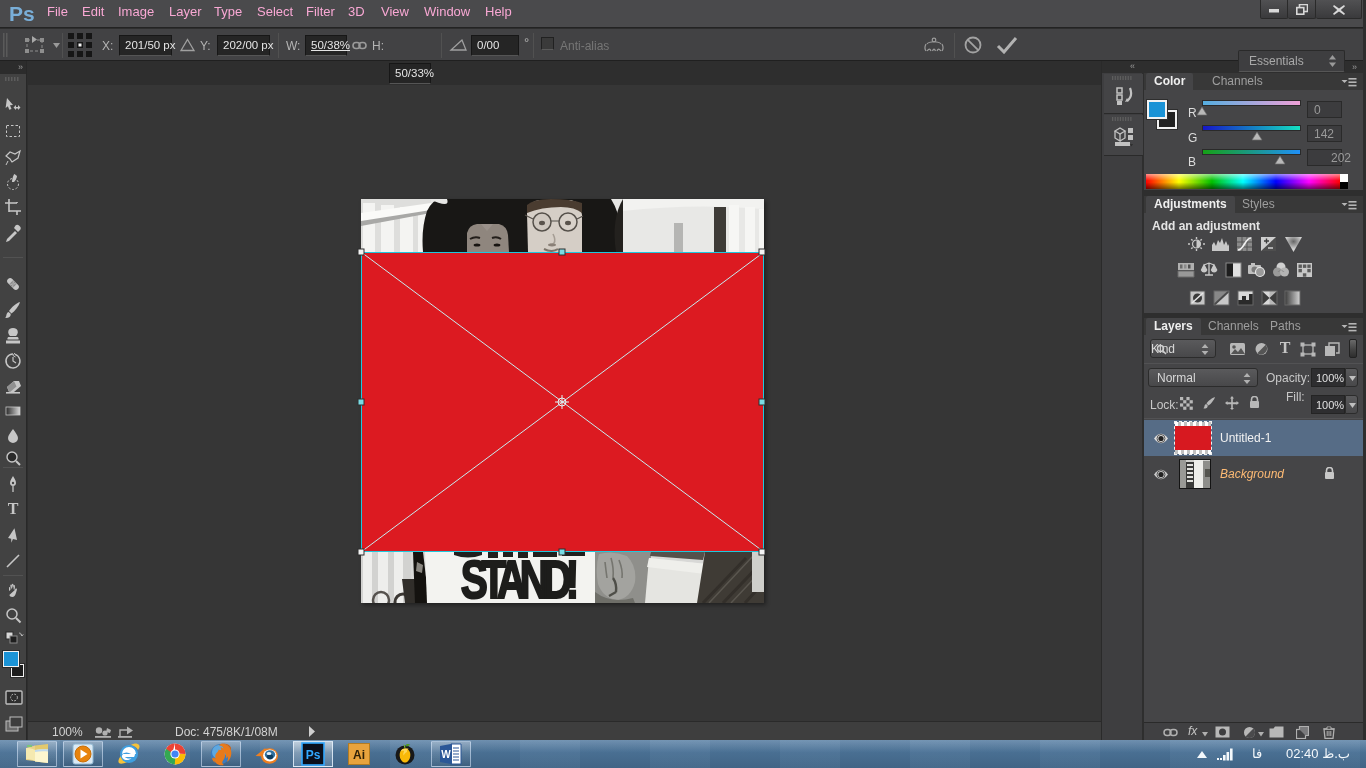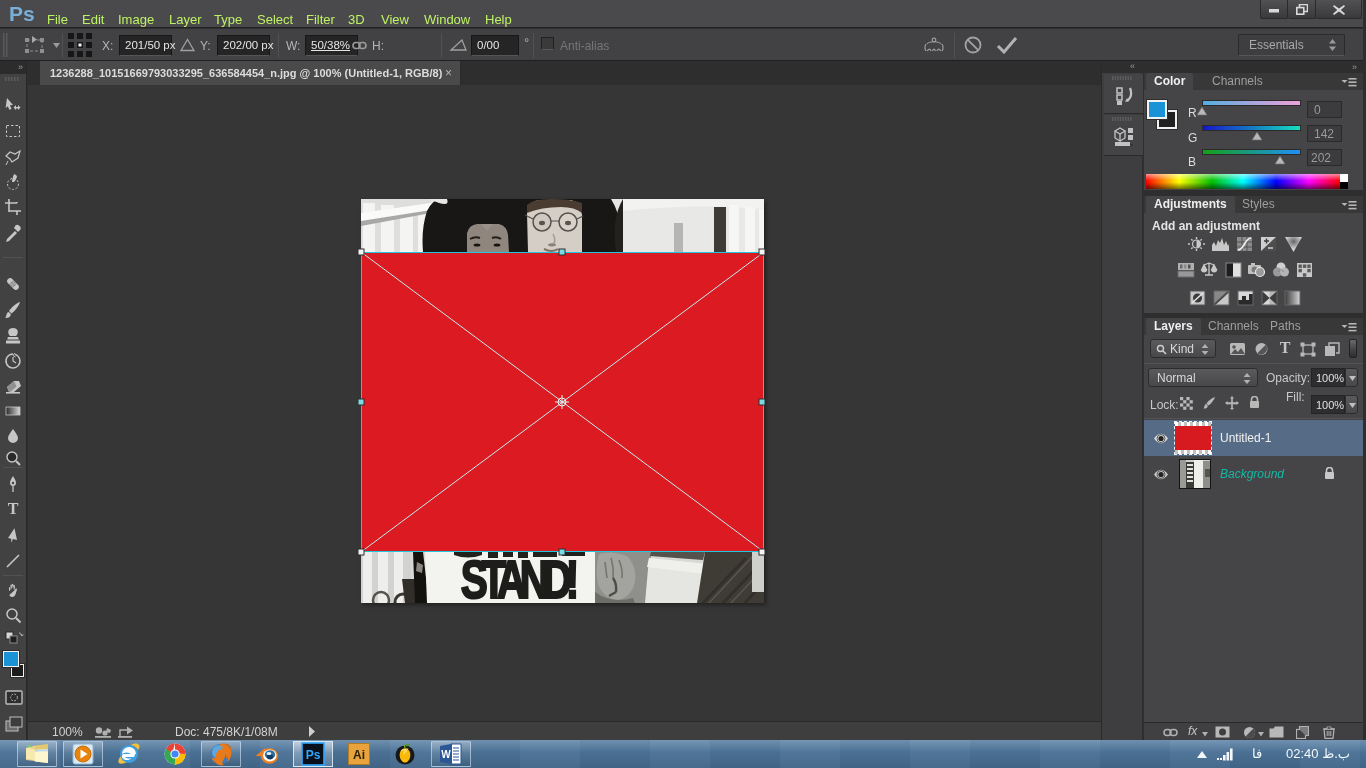--- a/index.html
+++ b/index.html
@@ -1,21 +1,21 @@
 <!DOCTYPE html>
 <html><head>
 <meta charset="utf-8">
 <style>
 * { margin:0; padding:0; box-sizing:border-box; }
 html,body { width:1366px; height:768px; overflow:hidden; background:#333; font-family:"Liberation Sans", sans-serif; }
 #app { position:absolute; left:0; top:0; width:1366px; height:740px; background:#2e2e2e; }
 
 #menubar { position:absolute; left:0; top:0; width:1366px; height:28px; background:#4a4a4c; border-bottom:1px solid #232323; }
 #pslogo { position:absolute; left:9px; top:2px; font-size:21px; font-weight:bold; color:#79aed8; letter-spacing:0px; }
-.mi { position:absolute; top:12px; font-size:13px; color:#bef264; }
+.mi { position:absolute; top:4px; font-size:13px; color:#f9a8d4; }
 
 #winbtns { position:absolute; right:4px; top:0; height:19px; display:flex; }
 .wb { height:19px; background:linear-gradient(#515153,#3a3a3c); border:1px solid #2a2a2a; border-top:none; color:#cfcfcf; text-align:center; line-height:17px; font-size:11px; }
 
 #optbar { position:absolute; left:0; top:29px; width:1366px; height:32px; background:#424244; border-bottom:1px solid #202020; }
 .obox { position:absolute; top:6px; height:21px; background:#252525; border:1px solid #171717; border-bottom-color:#555; color:#e4e4e4; font-size:11.5px; line-height:19px; padding-left:5px; white-space:nowrap; }
 .olab { position:absolute; top:10px; font-size:12px; color:#b4b4b4; }
 .osep { position:absolute; top:4px; width:1px; height:25px; background:#333; border-right:1px solid #515151; }
 
 #toolbar { position:absolute; left:0; top:61px; width:27px; height:679px; background:#424242; border-right:1px solid #282828; }
@@ -113,21 +113,21 @@
     </svg>
     <span class="olab" style="left:102px">X:</span>
     <div class="obox" style="left:119px;width:53px;">201/50 px</div>
     <svg width="15" height="14" style="position:absolute;left:180px;top:9px" viewBox="0 0 15 14">
         <path d="M7.5 1.5L14 12.5H1z" fill="none" stroke="#a0a0a0" stroke-width="1.3"></path>
       </svg>
     <span class="olab" style="left:200px">Y:</span>
     <div class="obox" style="left:217px;width:53px;">202/00 px</div>
     <div class="osep" style="left:278px"></div>
     <span class="olab" style="left:286px">W:</span>
-    <div class="obox" style="left:305px;width:53px;text-decoration:underline;">50/38%</div>
+    <div class="obox" style="left:305px;width:42px;text-decoration:underline;">50/38%</div>
     <svg width="15" height="9" style="position:absolute;left:352px;top:12px" viewBox="0 0 15 9">
       <g fill="none" stroke="#9a9a9a" stroke-width="1.6">
           <rect x="1" y="1.5" width="7" height="6" rx="3"></rect>
           <rect x="7" y="1.5" width="7" height="6" rx="3"></rect>
         </g>
     </svg>
     <span class="olab" style="left:372px">H:</span>
     <div class="obox" style="left:389px;width:42px;margin-top:28px;">50/33%</div>
     <div class="osep" style="left:441px"></div>
     <svg width="18" height="14" style="position:absolute;left:449px;top:9px" viewBox="0 0 18 14">
@@ -147,21 +147,21 @@
     </svg>
     <div class="osep" style="left:954px"></div>
     <svg width="20" height="20" style="position:absolute;left:963px;top:6px" viewBox="0 0 20 20">
       <circle cx="10" cy="10" r="7.5" fill="none" stroke="#a2a2a2" stroke-width="1.8"></circle>
       <path d="M4.8 4.8L15.2 15.2" stroke="#a2a2a2" stroke-width="1.8"></path>
     </svg>
     <svg width="22" height="18" style="position:absolute;left:996px;top:7px" viewBox="0 0 22 18">
       <path d="M2 10l6 6L20 2" fill="none" stroke="#b2b2b2" stroke-width="3"></path>
     </svg>
 
-    <div style="position:absolute;left:1238px;top:5px;width:107px;height:22px;background:#3e3e40;border:1px solid #2a2a2a;border-bottom-color:#565656;border-radius:2px;color:#a9a9a9;font-size:12px;line-height:20px;padding-left:10px">Essentials
+    <div style="position:absolute;left:1238px;top:21px;width:107px;height:22px;background:#3e3e40;border:1px solid #2a2a2a;border-bottom-color:#565656;border-radius:2px;color:#a9a9a9;font-size:12px;line-height:20px;padding-left:10px">Essentials
       <svg width="9" height="12" style="position:absolute;right:7px;top:4px" viewBox="0 0 9 12">
           <path d="M4.5 0L8 4.5H1z" fill="#9a9a9a"></path>
           <path d="M4.5 12L1 7.5h7z" fill="#9a9a9a"></path>
         </svg>
     </div>
   </div>
 
   <div id="toolbar">
     <div style="position:absolute;left:0;top:0;width:26px;height:13px;background:#2c2c2c;color:#9a9a9a;font-size:9px;line-height:12px;text-align:right;padding-right:3px">»</div>
     <svg width="16" height="4" style="position:absolute;left:5px;top:16px">
@@ -349,23 +349,20 @@
       </div>
 
     <div class="tool" style="top:653px">
         <svg width="20" height="17" viewBox="0 0 20 17">
           <rect x="2" y="5" width="12" height="10" fill="#6a6a6a" stroke="#bdbdbd"></rect>
           <rect x="6" y="1" width="12" height="10" fill="#3d3d3d" stroke="#bdbdbd"></rect>
         </svg>
       </div>
   </div>
 
-  <div id="tabbar">
-    <div id="doctab">1236288_10151669793033295_636584454_n.jpg @ 100% (Untitled-1, RGB/8)<span style="position:absolute;right:8px;top:0;color:#b8b8b8;font-weight:normal;font-size:12px">×</span></div>
-  </div>
 
   <div id="canvas">
     <div id="doc" style="position:absolute;left:333px;top:114px;width:403px;height:404px;background:#e4e4e2;box-shadow:2px 2px 4px rgba(0,0,0,0.4)">
 
       <svg width="403" height="53" style="position:absolute;left:0;top:0" viewBox="0 0 403 53" preserveAspectRatio="none">
         <rect width="403" height="53" fill="#e6e6e4"></rect>
 
         <rect x="0" y="0" width="70" height="53" fill="#dededc"></rect>
         <g fill="#f4f4f2">
             <rect x="2" y="4" width="12" height="49"></rect>
@@ -586,21 +583,21 @@
       <svg width="12" height="9" style="position:absolute;left:107px;top:59px" viewBox="0 0 12 9">
           <path d="M6 0l5 8H1z" fill="#b8b8b8" stroke="#6a6a6a" stroke-width=".7"></path>
         </svg>
       <div style="position:absolute;left:163px;top:52px;width:35px;height:17px;background:#3c3c3e;border:1px solid #2a2a2a;color:#9a9a9a;font-size:12px;line-height:16px;padding-left:6px">142</div>
 
       <span style="position:absolute;left:44px;top:82px;font-size:12px;color:#dcdcdc">B</span>
       <div style="position:absolute;left:58px;top:76px;width:99px;height:6px;background:linear-gradient(to right,#16a016,#2090f8);border:1px solid #2a2a2a"></div>
       <svg width="12" height="9" style="position:absolute;left:130px;top:83px" viewBox="0 0 12 9">
           <path d="M6 0l5 8H1z" fill="#b8b8b8" stroke="#6a6a6a" stroke-width=".7"></path>
         </svg>
-      <div style="position:absolute;left:163px;top:76px;width:35px;height:17px;background:#3c3c3e;border:1px solid #2a2a2a;color:#9a9a9a;font-size:12px;line-height:16px;padding-left:3px">202</div>
+      <div style="position:absolute;left:163px;top:76px;width:35px;height:17px;background:#3c3c3e;border:1px solid #2a2a2a;color:#9a9a9a;font-size:12px;line-height:16px;padding-left:23px">202</div>
 
       <div style="position:absolute;left:2px;top:101px;width:194px;height:15px;background:linear-gradient(to right,#ff0000,#ffff00 17%,#00c000 34%,#00ffff 50%,#0000ff 67%,#ff00ff 84%,#ff0000)"></div>
       <div style="position:absolute;left:2px;top:101px;width:194px;height:15px;background:linear-gradient(rgba(255,255,255,0.55),rgba(255,255,255,0) 45%,rgba(0,0,0,0) 55%,rgba(0,0,0,0.55))"></div>
       <div style="position:absolute;left:196px;top:101px;width:8px;height:8px;background:#fff"></div>
       <div style="position:absolute;left:196px;top:109px;width:8px;height:7px;background:#000"></div>
     </div>
 
     <div class="panel" style="top:135px;height:117px">
       <div class="ptabbar">
         <div class="ptab act" style="left:2px">Adjustments</div>
@@ -746,21 +743,21 @@
             </g>
           </svg>
       </div>
       <div id="layerscontent">
 
         <div style="position:absolute;left:6px;top:21px;width:66px;height:19px;background:linear-gradient(#5a5a5c,#48484a);border:1px solid #2c2c2c;border-radius:3px;color:#d8d8d8;font-size:12px;line-height:18px">
           <svg width="11" height="11" style="position:absolute;left:5px;top:4px" viewBox="0 0 11 11">
               <circle cx="4.5" cy="4.5" r="3" fill="none" stroke="#cfcfcf" stroke-width="1.4"></circle>
               <path d="M7 7l3 3" stroke="#cfcfcf" stroke-width="1.6"></path>
             </svg>
-          <span style="margin-left:19px">Kind</span>
+          <span style="">Kind</span>
           <svg width="8" height="11" style="position:absolute;right:6px;top:4px" viewBox="0 0 8 11">
               <path d="M4 0l3.4 4H.6z" fill="#b0b0b0"></path>
               <path d="M4 11L.6 7h6.8z" fill="#b0b0b0"></path>
             </svg>
         </div>
         <svg width="17" height="14" style="position:absolute;left:85px;top:24px" viewBox="0 0 17 14">
             <rect x="1" y="1" width="15" height="12" rx="1.5" fill="#b8b8b8"></rect>
             <circle cx="5" cy="5" r="1.8" fill="#555"></circle>
             <path d="M2 12l4-5 3 3 3-4 4 6z" fill="#555"></path>
           </svg>
@@ -860,21 +857,21 @@
                 <rect x="8" y="9" width="6" height="2"></rect>
                 <rect x="8" y="13" width="6" height="2"></rect>
                 <rect x="8" y="17" width="6" height="2"></rect>
                 <rect x="8" y="21" width="6" height="2"></rect>
               </g>
             <rect x="15" y="0" width="9" height="30" fill="#eeeeea"></rect>
             <rect x="24" y="2" width="8" height="28" fill="#8e8e8a"></rect>
             <rect x="26" y="10" width="6" height="8" fill="#55554f"></rect>
             <rect width="32" height="30" fill="none" stroke="#141414" stroke-width="2"></rect>
           </svg>
-          <span style="position:absolute;left:76px;top:11px;font-size:12px;font-style:italic;color:#14b8a6">Background</span>
+          <span style="position:absolute;left:76px;top:11px;font-size:12px;font-style:italic;color:#fdba74">Background</span>
           <svg width="11" height="13" style="position:absolute;left:180px;top:11px" viewBox="0 0 11 13">
               <path d="M2.5 5V3.5a3 3 0 016 0V5" fill="none" stroke="#c8c8c8" stroke-width="1.6"></path>
               <rect x="1" y="5" width="9" height="7" rx="1" fill="#c8c8c8"></rect>
             </svg>
         </div>
 
         <div style="position:absolute;left:0;top:404px;width:222px;height:18px;background:#404042;border-top:1px solid #2a2a2a">
           <svg width="15" height="9" style="position:absolute;left:19px;top:5px" viewBox="0 0 15 9">
               <g fill="none" stroke="#b0b0b0" stroke-width="1.5">
                 <rect x="1" y="1.5" width="7" height="6" rx="3"></rect>

